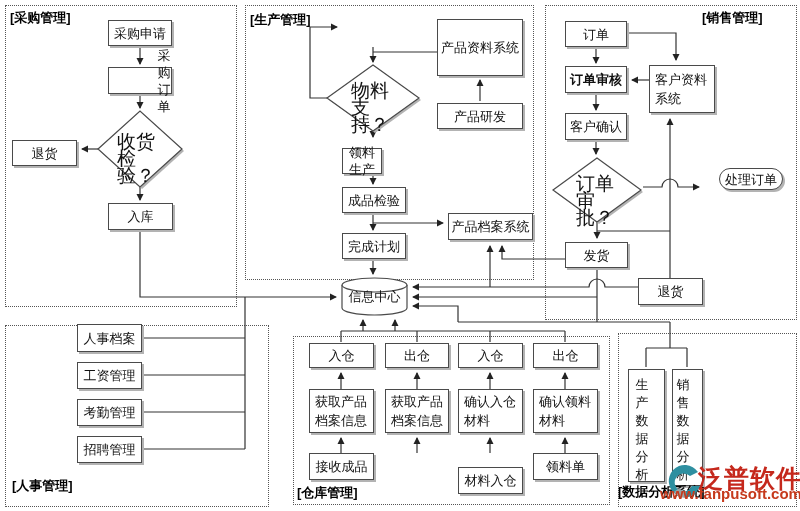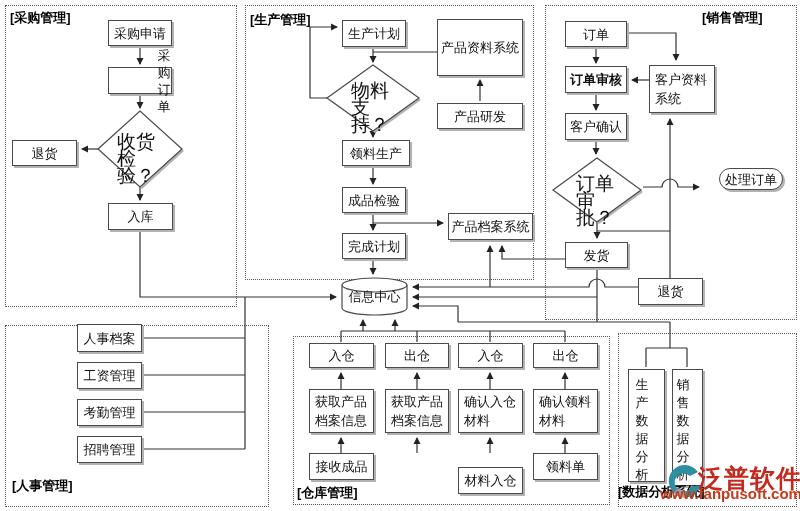--- a/index.html
+++ b/index.html
@@ -112,25 +112,24 @@
   <div class="slabel" style="left:12px;top:477px;">[人事管理]</div>
   <div class="slabel" style="left:297px;top:484px;">[仓库管理]</div>
   <div class="slabel" style="left:618px;top:483px;">[数据分析系统]</div>
 
   <div class="box" style="left:108px;top:20px;width:64px;height:26px;">采购申请</div>
   <div class="box" style="left:108px;top:67px;width:64px;height:27px;padding-left:48px;">采购订单</div>
   <div class="dtext" style="left:117px;top:133px;width:48px;">收货检验？</div>
   <div class="box" style="left:12px;top:140px;width:65px;height:26px;">退货</div>
   <div class="box" style="left:108px;top:203px;width:65px;height:27px;">入库</div>
 
-  <div class="box" style="left:342px;top:20px;width:64px;height:27px;">生产计划</div>
   <div class="box" style="left:437px;top:19px;width:86px;height:57px;">产品资料系统</div>
   <div class="dtext" style="left:351px;top:82px;width:45px;">物料支持？</div>
   <div class="box" style="left:437px;top:103px;width:86px;height:26px;">产品研发</div>
-  <div class="box" style="left:342px;top:140px;width:68px;height:26px;">领料生产</div>
+  <div class="box" style="left:342px;top:148px;width:40px;height:26px;">领料生产</div>
   <div class="box" style="left:342px;top:187px;width:64px;height:26px;">成品检验</div>
   <div class="box" style="left:342px;top:233px;width:64px;height:26px;">完成计划</div>
   <div class="box" style="left:448px;top:213px;width:85px;height:27px;">产品档案系统</div>
 
   <div class="box" style="left:565px;top:21px;width:62px;height:26px;">订单</div>
   <div class="box tl" style="left:649px;top:65px;width:66px;height:48px;">客户资料系统</div>
   <div class="box" style="left:565px;top:66px;width:62px;height:27px;font-weight:bold;">订单审核</div>
   <div class="box" style="left:565px;top:113px;width:62px;height:27px;">客户确认</div>
   <div class="dtext" style="left:576px;top:175px;width:45px;">订单审批？</div>
   <div class="box" style="left:719px;top:168px;width:64px;height:22px;border-radius:11px;">处理订单</div>

